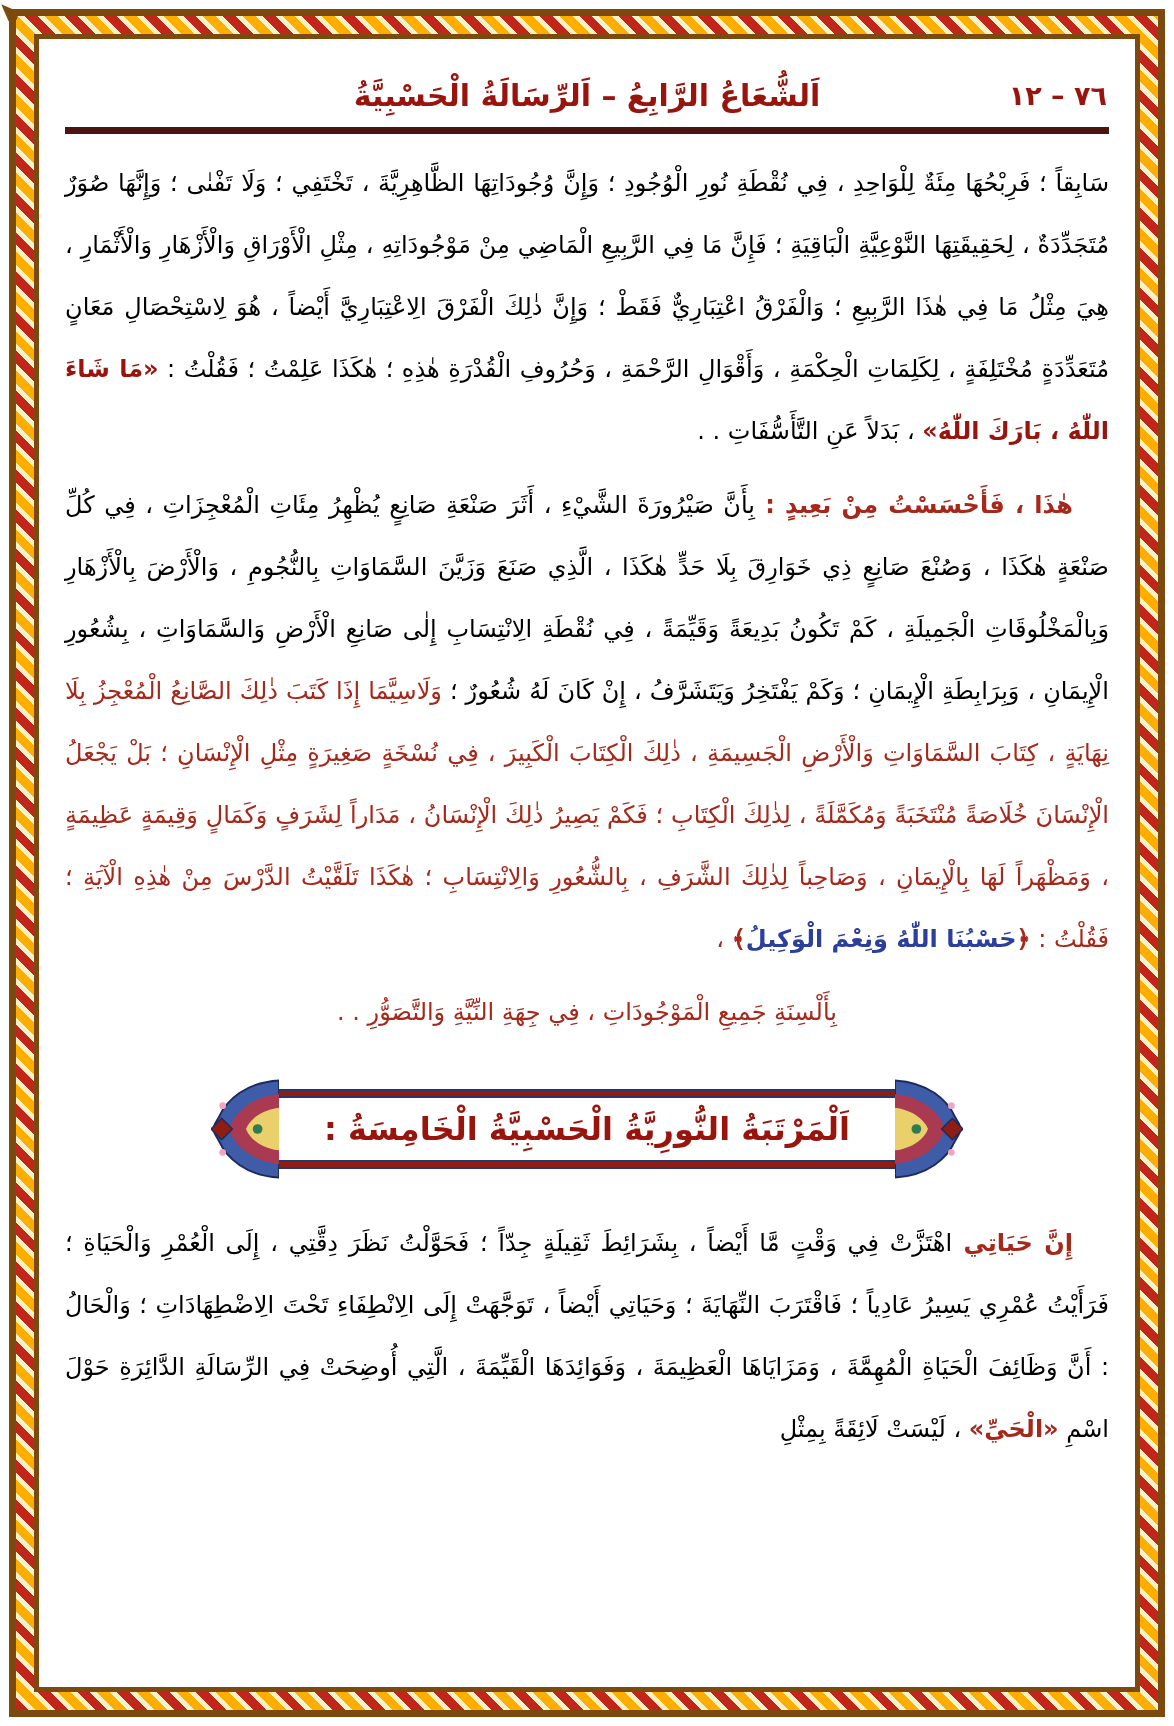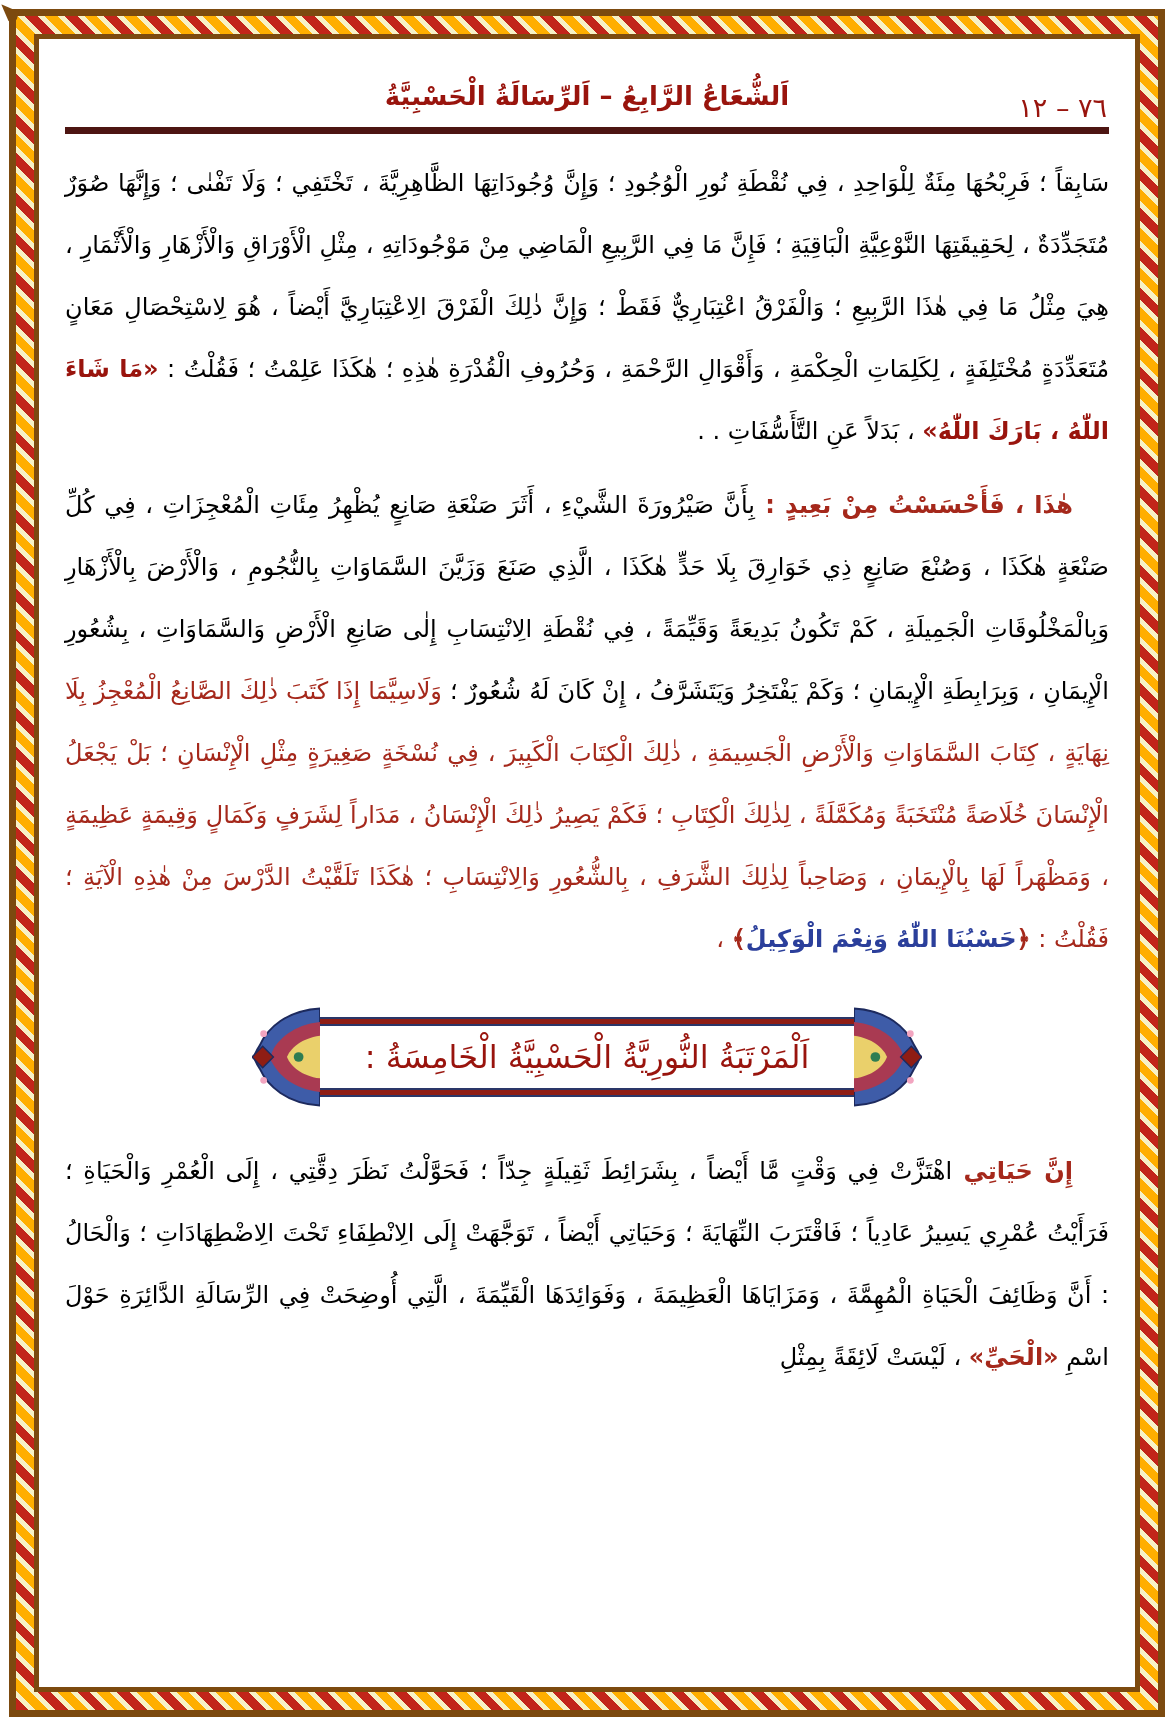--- a/index.html
+++ b/index.html
@@ -16,42 +16,42 @@
     transform:rotate(-45deg);}
   .frame-outer{height:100%;background:var(--border-brown);padding:7px;}
   .frame-pattern{height:100%;padding:18px;
     background:repeating-linear-gradient(45deg,
       var(--pattern-red) 0 9px, var(--band-cream) 9px 14px,
       var(--pattern-gold) 14px 23px, var(--band-cream) 23px 28px);}
   .frame-inner{height:100%;background:var(--border-brown);padding:5px;}
   .content{height:100%;background:#fff;padding:22px 26px 14px;direction:rtl;overflow:hidden;}
 
   .header{position:relative;height:54px;margin-top:8px;}
-  .title{text-align:center;font-size:26px;font-weight:bold;color:var(--title-red);line-height:54px;}
-  .page-ref{position:absolute;right:2px;top:12px;font-size:27px;font-weight:normal;
+  .title{text-align:center;font-size:30px;font-weight:bold;color:var(--title-red);line-height:54px;}
+  .page-ref{position:absolute;right:2px;top:0;font-size:27px;font-weight:bold;
     color:var(--title-red);line-height:54px;}
   .rule{height:5px;margin:4px 0 18px;border-top:5px solid var(--rule-maroon);
     border-bottom:2px solid var(--rule-maroon);}
 
   .para{font-size:24px;line-height:62px;text-align:justify;margin:0 0 12px;color:var(--text-black);}
   .para.indent{text-indent:36px;}
   .red{color:var(--body-red);margin-top:43px;}
   .dark-red{color:var(--title-red);}
   .bold{font-weight:bold;}
   .blue{color:var(--verse-blue);font-weight:bold;}
   .closing-line{font-size:24px;line-height:60px;text-align:center;color:var(--body-red);margin:0 0 8px;}
 
   .section-wrap{display:flex;align-items:center;justify-content:center;
     direction:ltr;margin:26px 0 22px;height:122px;}
   .ornament{flex:0 0 auto;width:68px;height:112px;margin:0 -12px;z-index:2;}
   .ornament.flip{transform:scaleX(-1);}
   .section-box{background:#fff;border:5px solid var(--box-red);
     box-shadow:0 0 0 2px var(--box-navy), inset 0 0 0 2px var(--box-navy);
     padding:14px 52px;z-index:1;}
-  .section-title{direction:rtl;font-size:32px;font-weight:normal;color:var(--title-red);white-space:nowrap;}
+  .section-title{direction:rtl;font-size:32px;font-weight:bold;color:var(--title-red);white-space:nowrap;}
 </style>
 </head>
 <body>
 
 <div class="page">
   <span class="corner-finial"></span>
   <div class="frame-outer">
     <div class="frame-pattern">
       <div class="frame-inner">
         <div class="content">
@@ -59,20 +59,21 @@
           <div class="header">
             <div class="title">اَلشُّعَاعُ الرَّابِعُ – اَلرِّسَالَةُ الْحَسْبِيَّةُ</div>
             <div class="page-ref">٧٦ – ١٢</div>
           </div>
           <div class="rule"></div>
 
           <p class="para"><span>سَابِقاً ؛ فَرِبْحُهَا مِئَةٌ لِلْوَاحِدِ ، فِي نُقْطَةِ نُورِ الْوُجُودِ ؛ وَإِنَّ وُجُودَاتِهَا الظَّاهِرِيَّةَ ، تَخْتَفِي ؛ وَلَا تَفْنٰى ؛ وَإِنَّهَا صُوَرٌ مُتَجَدِّدَةٌ ، لِحَقِيقَتِهَا النَّوْعِيَّةِ الْبَاقِيَةِ ؛ فَإِنَّ مَا فِي الرَّبِيعِ الْمَاضِي مِنْ مَوْجُودَاتِهِ ، مِثْلِ الْأَوْرَاقِ وَالْأَزْهَارِ وَالْأَثْمَارِ ، هِيَ مِثْلُ مَا فِي هٰذَا الرَّبِيعِ ؛ وَالْفَرْقُ اعْتِبَارِيٌّ فَقَطْ ؛ وَإِنَّ ذٰلِكَ الْفَرْقَ الِاعْتِبَارِيَّ أَيْضاً ، هُوَ لِاسْتِحْصَالِ مَعَانٍ مُتَعَدِّدَةٍ مُخْتَلِفَةٍ ، لِكَلِمَاتِ الْحِكْمَةِ ، وَأَقْوَالِ الرَّحْمَةِ ، وَحُرُوفِ الْقُدْرَةِ هٰذِهِ ؛ هٰكَذَا عَلِمْتُ ؛ فَقُلْتُ : </span><span class="dark-red bold">«مَا شَاءَ اللّٰهُ ، بَارَكَ اللّٰهُ»</span><span> ، بَدَلاً عَنِ التَّأَسُّفَاتِ . .</span></p>
 
           <p class="para indent"><span class="red bold">هٰذَا ، فَأَحْسَسْتُ مِنْ بَعِيدٍ : </span><span>بِأَنَّ صَيْرُورَةَ الشَّيْءِ ، أَثَرَ صَنْعَةِ صَانِعٍ يُظْهِرُ مِئَاتِ الْمُعْجِزَاتِ ، فِي كُلِّ صَنْعَةٍ هٰكَذَا ، وَصُنْعَ صَانِعٍ ذِي خَوَارِقَ بِلَا حَدٍّ هٰكَذَا ، الَّذِي صَنَعَ وَزَيَّنَ السَّمَاوَاتِ بِالنُّجُومِ ، وَالْأَرْضَ بِالْأَزْهَارِ وَبِالْمَخْلُوقَاتِ الْجَمِيلَةِ ، كَمْ تَكُونُ بَدِيعَةً وَقَيِّمَةً ، فِي نُقْطَةِ الِانْتِسَابِ إِلٰى صَانِعِ الْأَرْضِ وَالسَّمَاوَاتِ ، بِشُعُورِ الْإِيمَانِ ، وَبِرَابِطَةِ الْإِيمَانِ ؛ وَكَمْ يَفْتَخِرُ وَيَتَشَرَّفُ ، إِنْ كَانَ لَهُ شُعُورٌ ؛ </span><span class="red">وَلَاسِيَّمَا إِذَا كَتَبَ ذٰلِكَ الصَّانِعُ الْمُعْجِزُ بِلَا نِهَايَةٍ ، كِتَابَ السَّمَاوَاتِ وَالْأَرْضِ الْجَسِيمَةِ ، ذٰلِكَ الْكِتَابَ الْكَبِيرَ ، فِي نُسْخَةٍ صَغِيرَةٍ مِثْلِ الْإِنْسَانِ ؛ بَلْ يَجْعَلُ الْإِنْسَانَ خُلَاصَةً مُنْتَخَبَةً وَمُكَمَّلَةً ، لِذٰلِكَ الْكِتَابِ ؛ فَكَمْ يَصِيرُ ذٰلِكَ الْإِنْسَانُ ، مَدَاراً لِشَرَفٍ وَكَمَالٍ وَقِيمَةٍ عَظِيمَةٍ ، وَمَظْهَراً لَهَا بِالْإِيمَانِ ، وَصَاحِباً لِذٰلِكَ الشَّرَفِ ، بِالشُّعُورِ وَالِانْتِسَابِ ؛ هٰكَذَا تَلَقَّيْتُ الدَّرْسَ مِنْ هٰذِهِ الْآيَةِ ؛ فَقُلْتُ : </span><span class="red bold">﴿</span><span class="blue">حَسْبُنَا اللّٰهُ وَنِعْمَ الْوَكِيلُ</span><span class="red bold">﴾</span><span class="red"> ،</span></p>
 
+          <div class="closing-line">بِأَلْسِنَةِ جَمِيعِ الْمَوْجُودَاتِ ، فِي جِهَةِ النِّيَّةِ وَالتَّصَوُّرِ . .</div>
 
           <div class="section-wrap">
             <svg class="ornament" viewBox="0 0 70 112" xmlns="http://www.w3.org/2000/svg">
               <path d="M70 6 C36 8 16 26 8 44 C4 50 2 56 2 56 C2 56 4 62 8 68 C16 86 36 104 70 106 Z" fill="#3E5CA8" stroke="#1D2A5E" stroke-width="2"></path>
               <path d="M70 20 C42 23 28 38 22 48 C20 52 19 56 19 56 C19 60 20 60 22 64 C28 74 42 89 70 92 Z" fill="#A93A52"></path>
               <path d="M70 34 C50 37 42 46 38 52 C37 54 36 56 36 56 C36 56 37 58 38 60 C42 66 50 75 70 78 Z" fill="#EAD06B"></path>
               <circle cx="12" cy="32" r="3.5" fill="#F2A5C0"></circle>
               <circle cx="12" cy="80" r="3.5" fill="#F2A5C0"></circle>
               <circle cx="48" cy="56" r="5" fill="#2E7D52"></circle>
               <path d="M0 56 L11 45 L22 56 L11 67 Z" fill="#8F1D14" stroke="#1D2A5E" stroke-width="1.5"></path>

